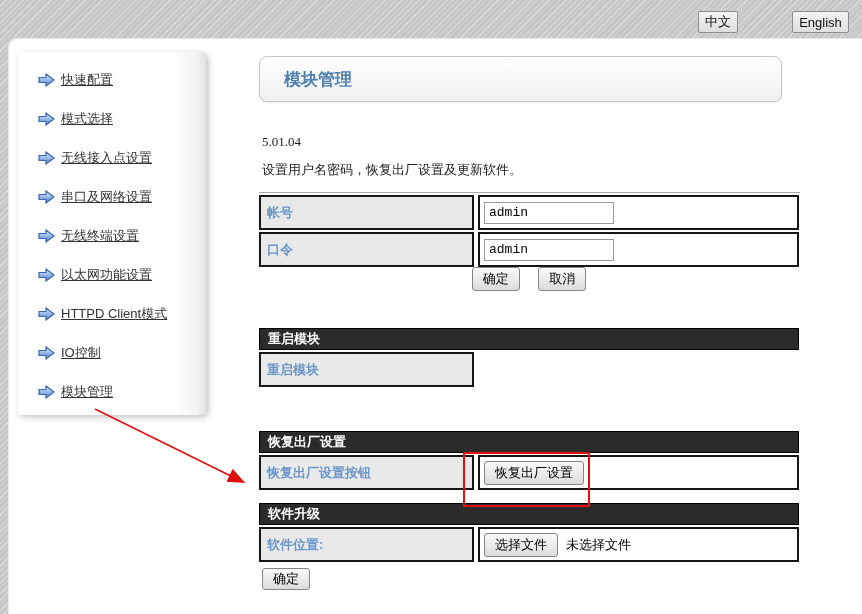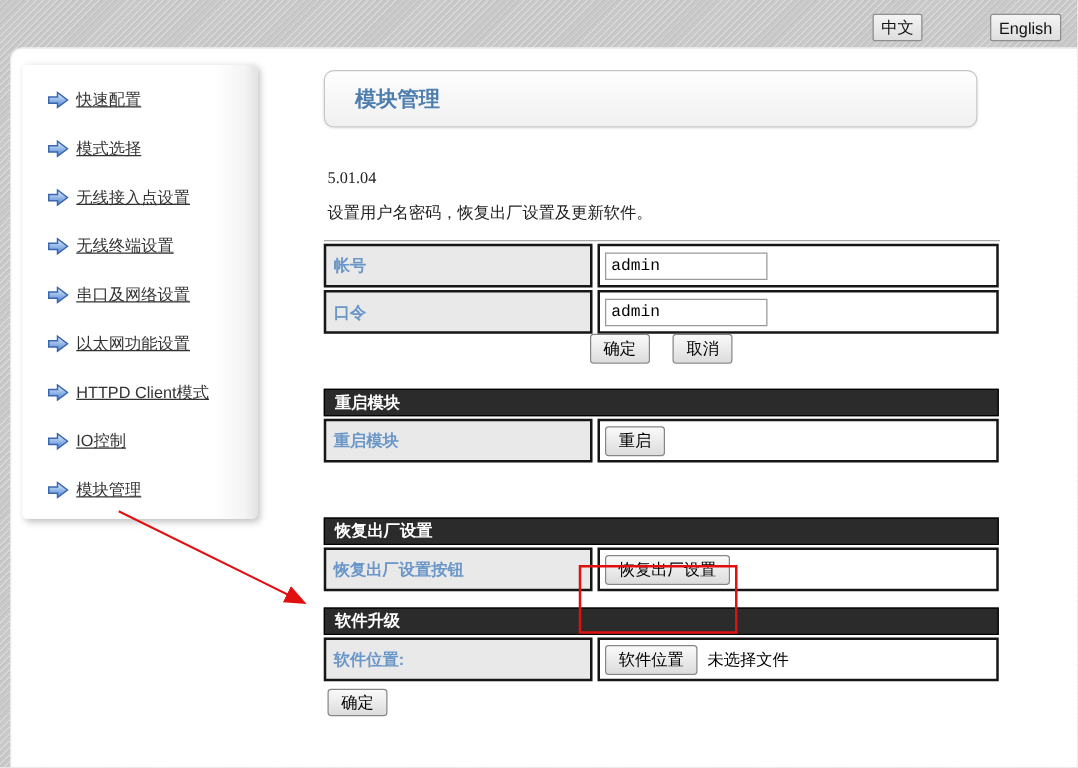--- a/index.html
+++ b/index.html
@@ -70,21 +70,21 @@
     font-size:13px; font-family:Liberation Mono, monospace; color:#000; background:#fff;
   }
   .btn {
     background:linear-gradient(#fafafa,#dcdcdc);
     border:1px solid #868686; border-radius:3px;
     font-size:13px; font-family:inherit; color:#000;
     height:24px; padding:0 10px; cursor:pointer;
   }
   .center-btns { width:540px; text-align:center; }
   .center-btns .btn { margin:0 7px; min-width:38px; }
-  .mt-restart { margin-top:20px; }
+  .mt-restart { margin-top:37px; }
   .mt-factory { margin-top:44px; }
   .mt-upgrade { margin-top:13px; }
   .file-status { font-size:13px; color:#000; margin-left:8px; }
   .bottom-ok { margin:6px 0 0 3px; }
   .bottom-ok .btn { height:22px; }
 
   
   .overlay { position:absolute; left:0; top:0; width:862px; height:614px; pointer-events:none; z-index:50; }
   .defs-holder { position:absolute; width:0; height:0; overflow:hidden; }
 </style>
@@ -125,27 +125,27 @@
     <div class="side-item">
       <svg class="aicon" viewBox="0 0 17 14">
           <path d="M1 4.5 H8 V1 L16 7 L8 13 V9.5 H1 Z" fill="url(#ag)" stroke="#3a66b0" stroke-width="1.2"></path>
         </svg>
       <a>无线接入点设置</a>
     </div>
     <div class="side-item">
       <svg class="aicon" viewBox="0 0 17 14">
           <path d="M1 4.5 H8 V1 L16 7 L8 13 V9.5 H1 Z" fill="url(#ag)" stroke="#3a66b0" stroke-width="1.2"></path>
         </svg>
+      <a>串口及网络设置</a>
+    </div>
+    <div class="side-item">
+      <svg class="aicon" viewBox="0 0 17 14">
+          <path d="M1 4.5 H8 V1 L16 7 L8 13 V9.5 H1 Z" fill="url(#ag)" stroke="#3a66b0" stroke-width="1.2"></path>
+        </svg>
       <a>无线终端设置</a>
-    </div>
-    <div class="side-item">
-      <svg class="aicon" viewBox="0 0 17 14">
-          <path d="M1 4.5 H8 V1 L16 7 L8 13 V9.5 H1 Z" fill="url(#ag)" stroke="#3a66b0" stroke-width="1.2"></path>
-        </svg>
-      <a>串口及网络设置</a>
     </div>
     <div class="side-item">
       <svg class="aicon" viewBox="0 0 17 14">
           <path d="M1 4.5 H8 V1 L16 7 L8 13 V9.5 H1 Z" fill="url(#ag)" stroke="#3a66b0" stroke-width="1.2"></path>
         </svg>
       <a>以太网功能设置</a>
     </div>
     <div class="side-item">
       <svg class="aicon" viewBox="0 0 17 14">
           <path d="M1 4.5 H8 V1 L16 7 L8 13 V9.5 H1 Z" fill="url(#ag)" stroke="#3a66b0" stroke-width="1.2"></path>
@@ -192,42 +192,39 @@
     </div>
     <div class="center-btns">
       <button class="btn">确定</button>
       <button class="btn">取消</button>
     </div>
 
     <div class="tbl mt-restart">
       <div class="tbl-header">重启模块</div>
       <div class="tbl-row">
         <div class="cell-label">重启模块</div>
-        <div class="cell-value">
-          <button class="btn">重启</button>
-        </div>
       </div>
     </div>
 
     <div class="tbl mt-factory">
       <div class="tbl-header">恢复出厂设置</div>
       <div class="tbl-row">
         <div class="cell-label">恢复出厂设置按钮</div>
         <div class="cell-value">
           <button class="btn">恢复出厂设置</button>
         </div>
       </div>
     </div>
 
     <div class="tbl mt-upgrade">
       <div class="tbl-header">软件升级</div>
       <div class="tbl-row">
         <div class="cell-label">软件位置:</div>
         <div class="cell-value">
-          <button class="btn">软件位置</button>
+          <button class="btn">选择文件</button>
           <span class="file-status">未选择文件</span>
         </div>
       </div>
     </div>
     <div class="bottom-ok">
       <button class="btn">确定</button>
     </div>
 
   </div>
 </div>

